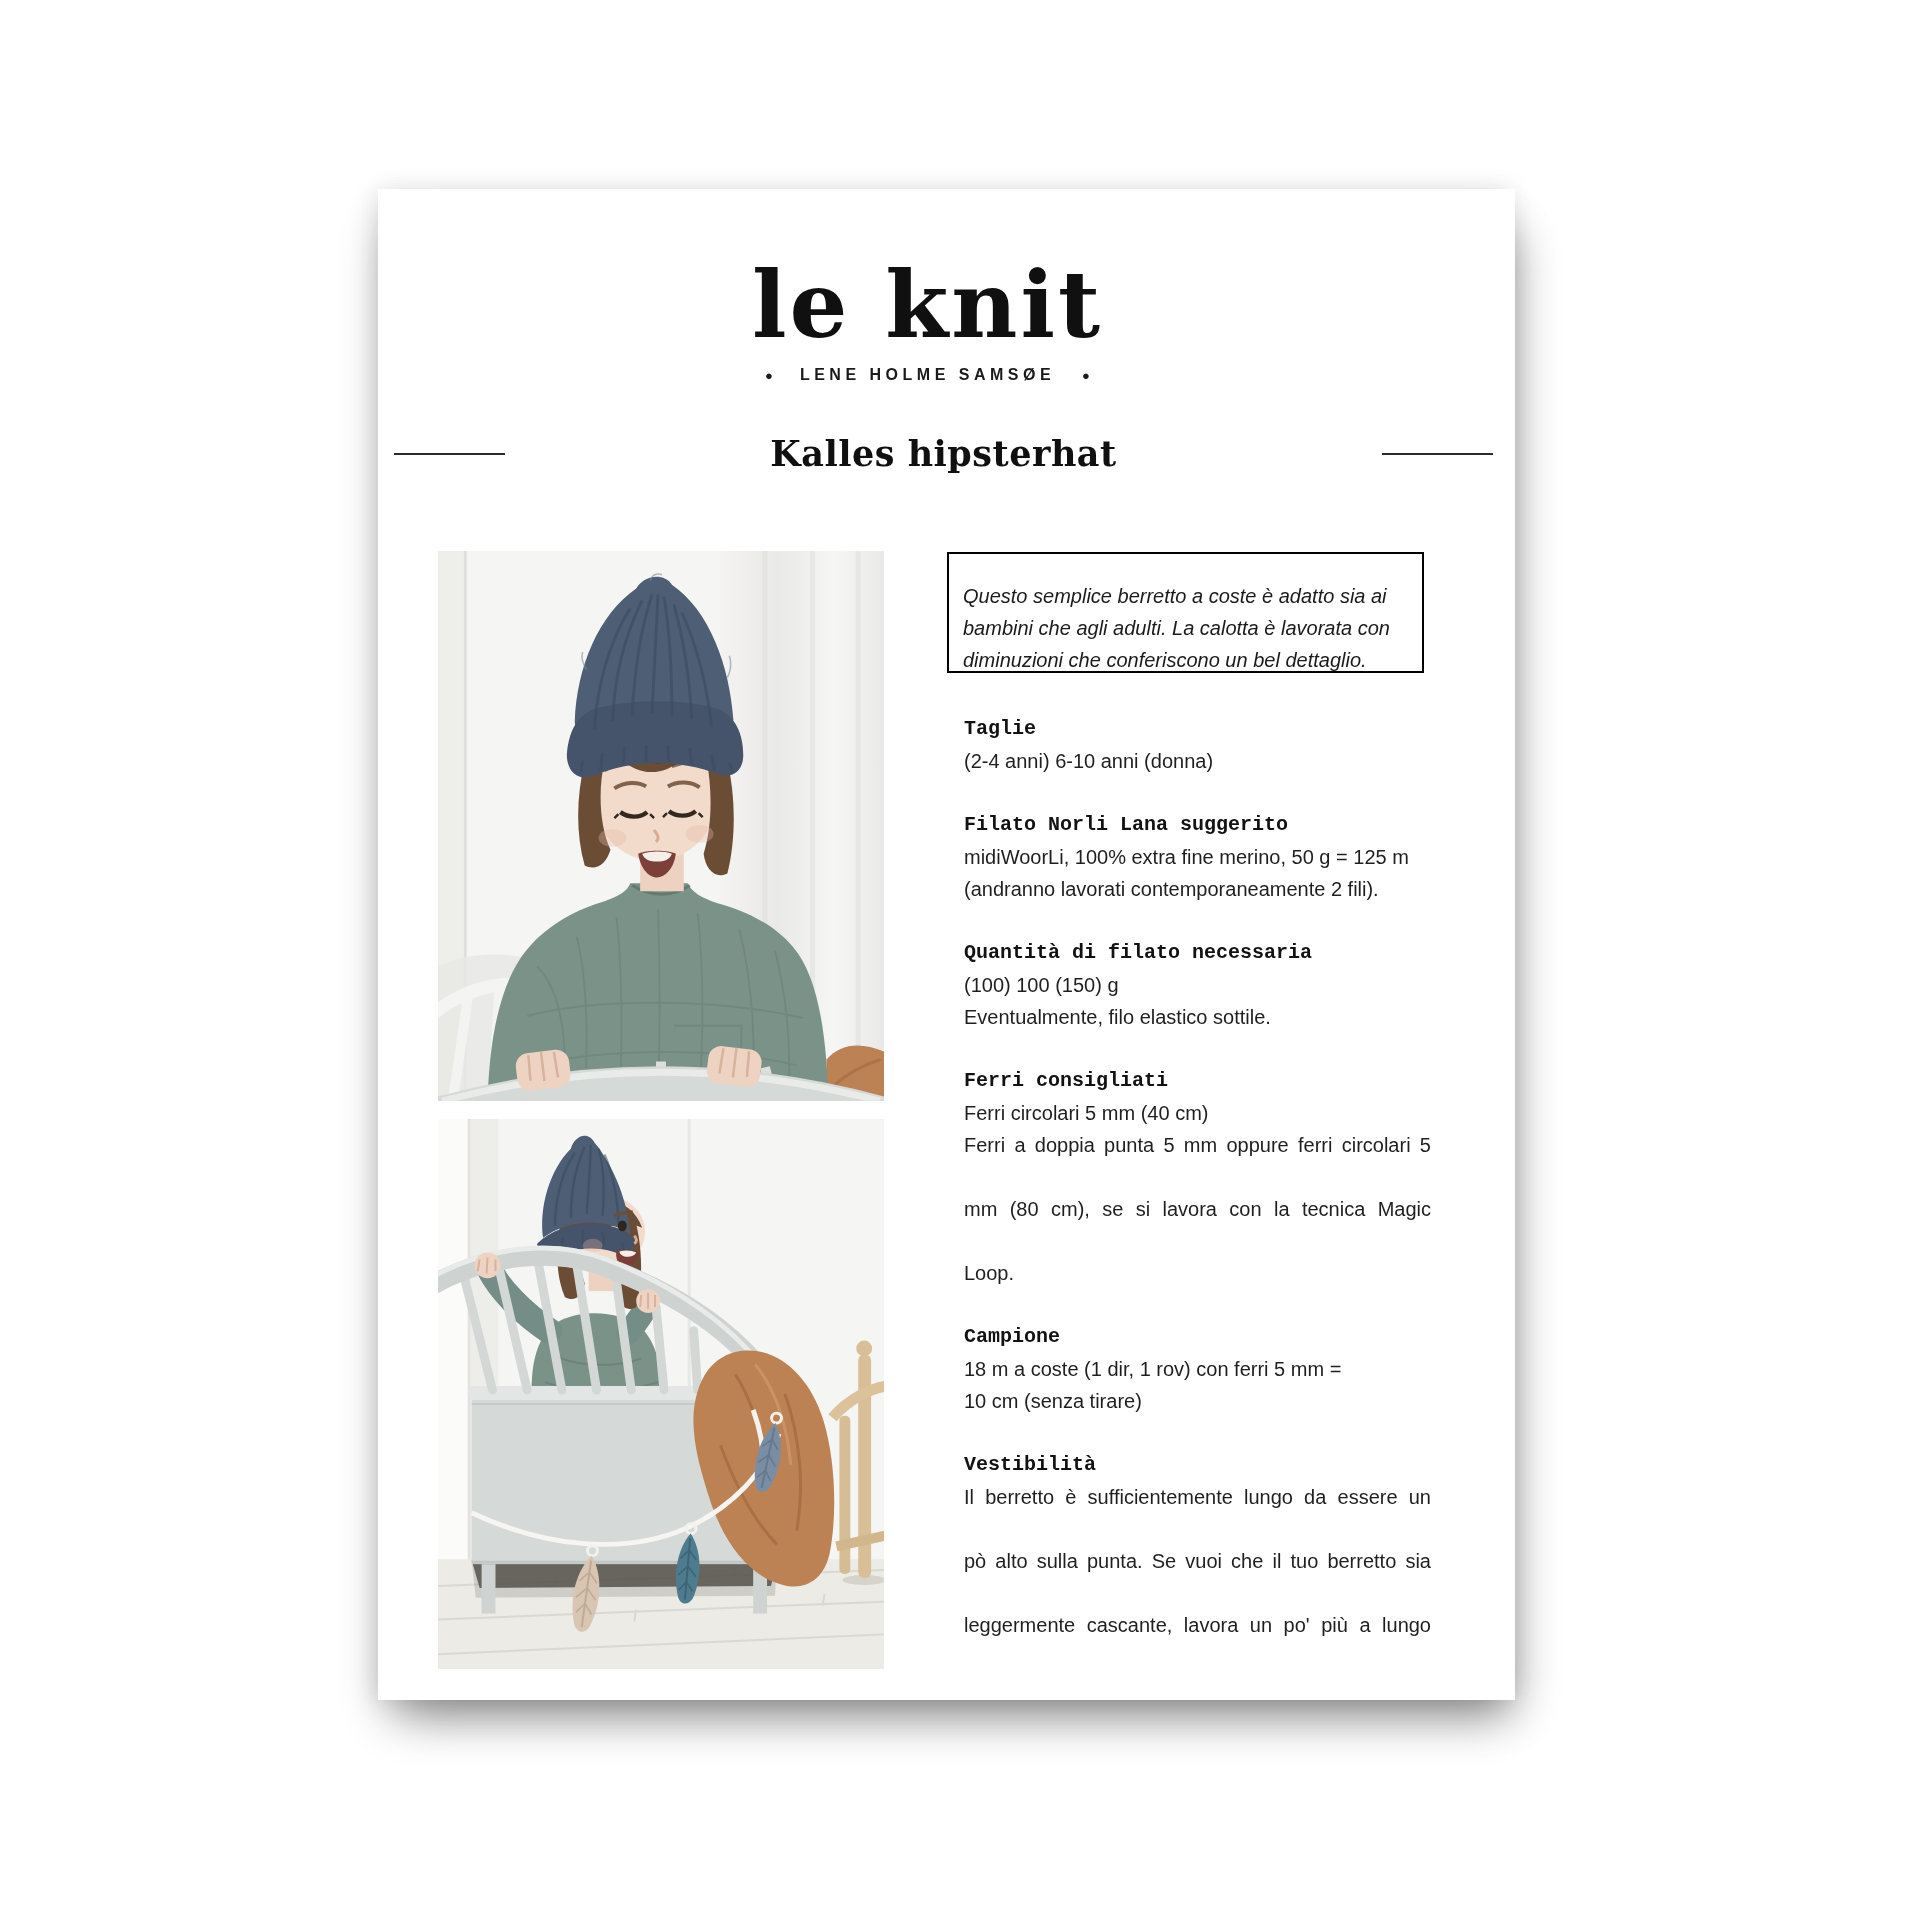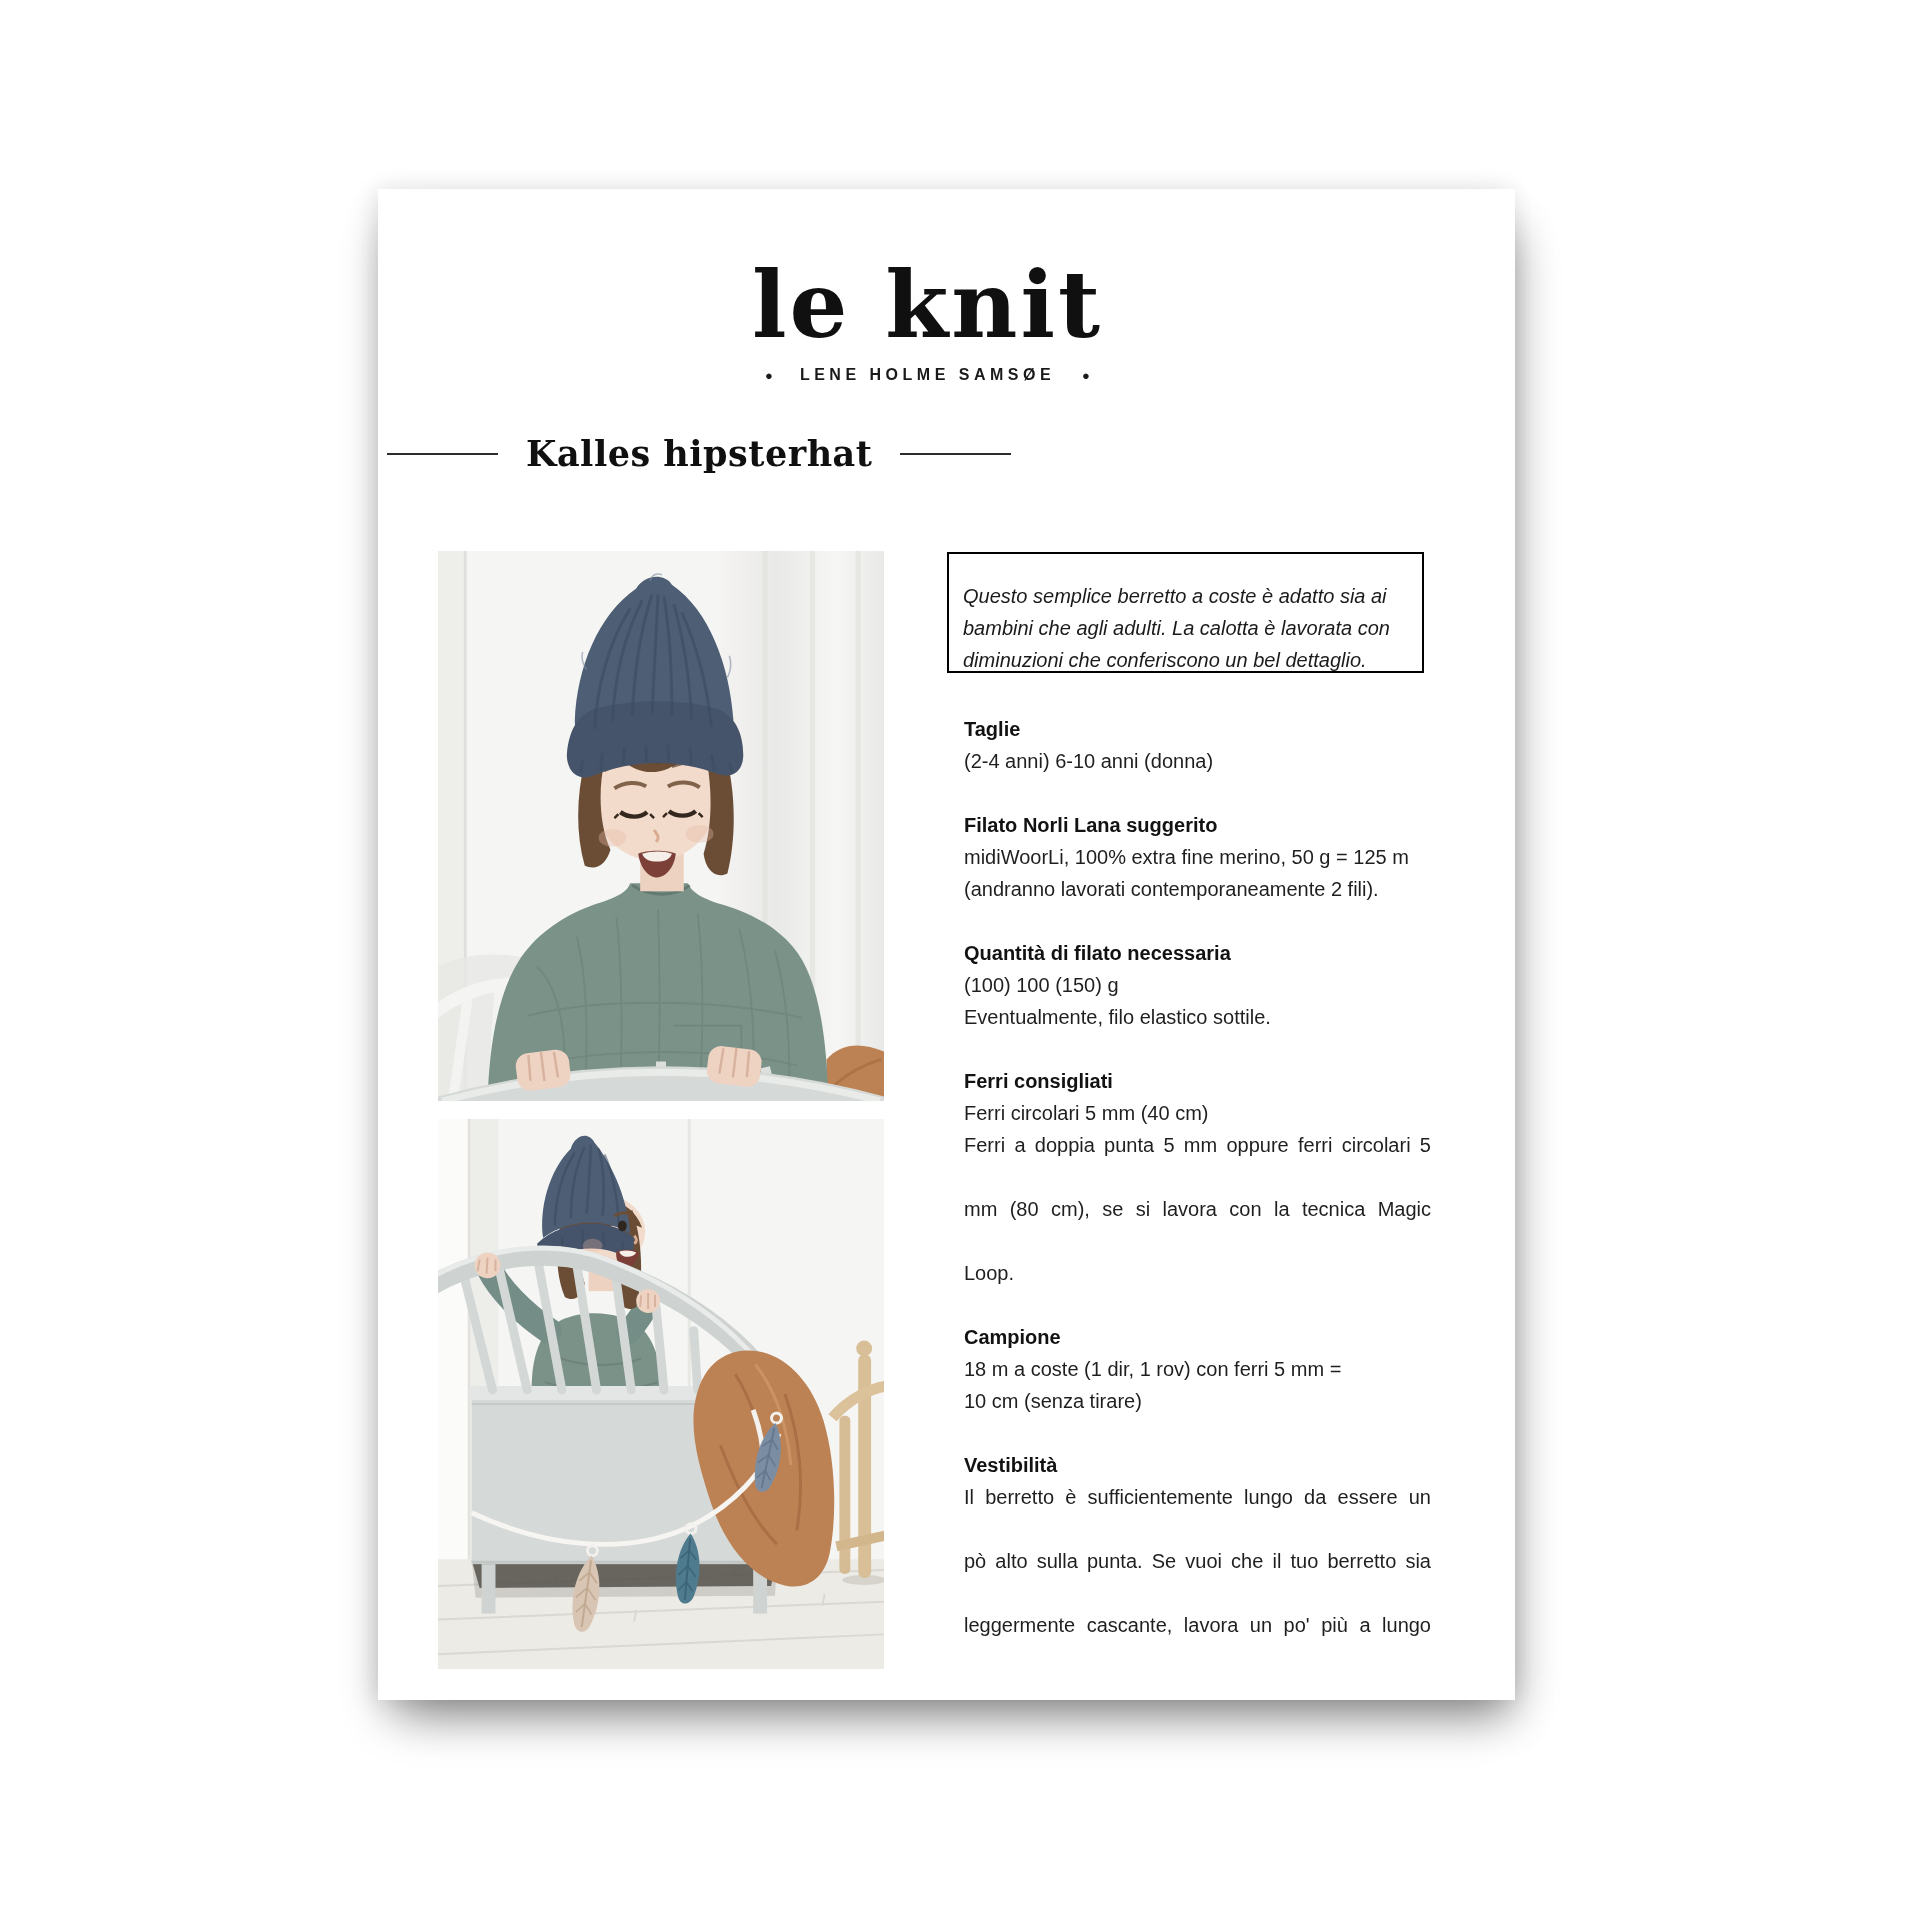--- a/index.html
+++ b/index.html
@@ -28,22 +28,22 @@
     font-family:"DejaVu Serif", serif; font-weight:700;
     font-size:91px; line-height:1; letter-spacing:3px; color:#101010;
   }
   .brand-sub {
     margin-top:15px; display:flex; justify-content:center; align-items:center; gap:27px;
     font-size:16px; font-weight:600; letter-spacing:4.5px; color:#1a1a1a;
   }
   .brand-sub .dot { font-size:13px; letter-spacing:0; }
 
   .title-row {
-    position:absolute; left:9px; top:244px; width:1099px;
-    display:flex; align-items:center; justify-content:flex-start; gap:28px;
+    position:absolute; left:16px; top:244px; width:1099px;
+    display:flex; align-items:center; justify-content:space-between; gap:49px;
   }
   .title-rule { width:111px; height:2px; background:#2b2b2b; }
   .doc-title {
     font-family:"DejaVu Serif", serif; font-weight:700;
     font-size:35px; letter-spacing:0.5px; color:#101010; line-height:42px;
   }
 
   
   .photo { position:absolute; left:60px; width:446px; height:550px; overflow:hidden; }
   .photo svg { display:block; width:100%; height:100%; }
@@ -54,21 +54,21 @@
   .intro-box {
     position:absolute; left:569px; top:363px; width:477px; height:121px;
     border:2px solid #000; box-sizing:border-box; padding:26px 14px;
     font-style:italic; font-size:20px; color:#1b1b1b;
   }
   .intro-box .line { line-height:32px; }
 
   
   .spec { position:absolute; left:586px; top:524px; width:467px; }
   .section { margin:0 0 32px 0; }
-  .section .h { font-weight:700; font-size:20px; line-height:32px; color:#121212; }
+  .section .h { font-weight:700; font-size:20px; line-height:32px; color:#121212;font-family:Liberation Mono, monospace; }
   .line { font-size:20px; line-height:32px; white-space:pre; }
   .line.j { white-space:normal; text-align:justify; }
   .line.j::after { content:""; display:inline-block; width:100%; height:0; }
 </style>
 </head>
 <body>
 
 <div class="canvas">
   <div class="sheet">
 

